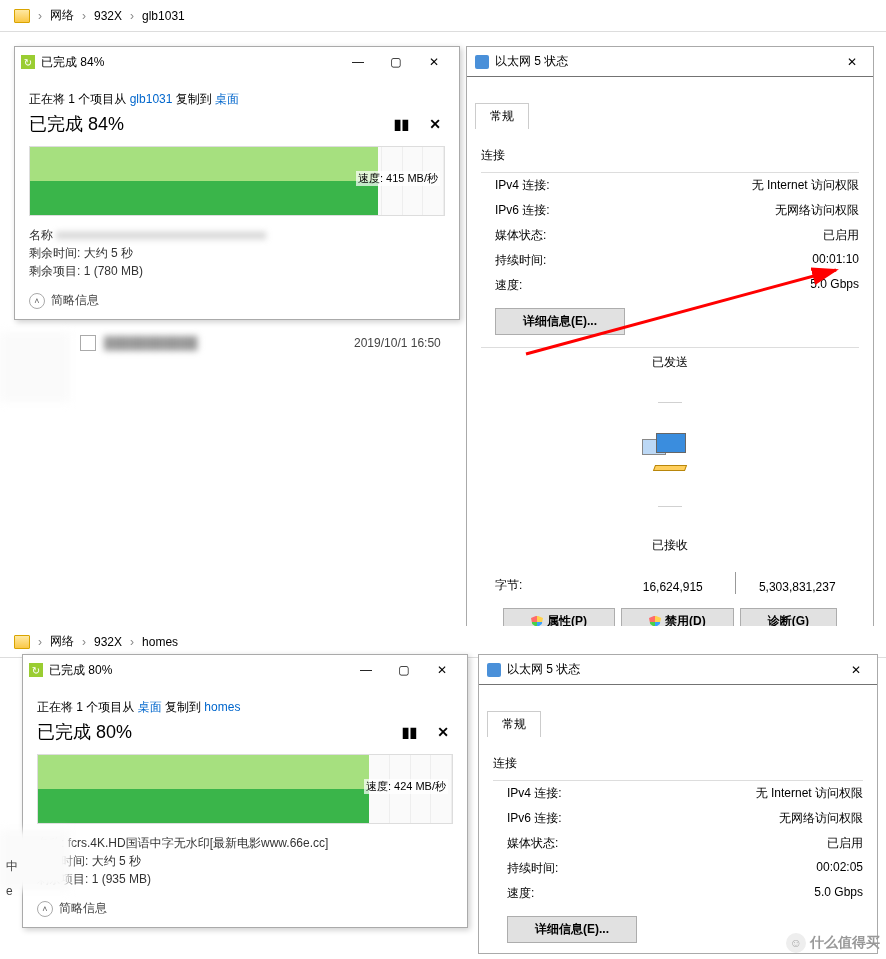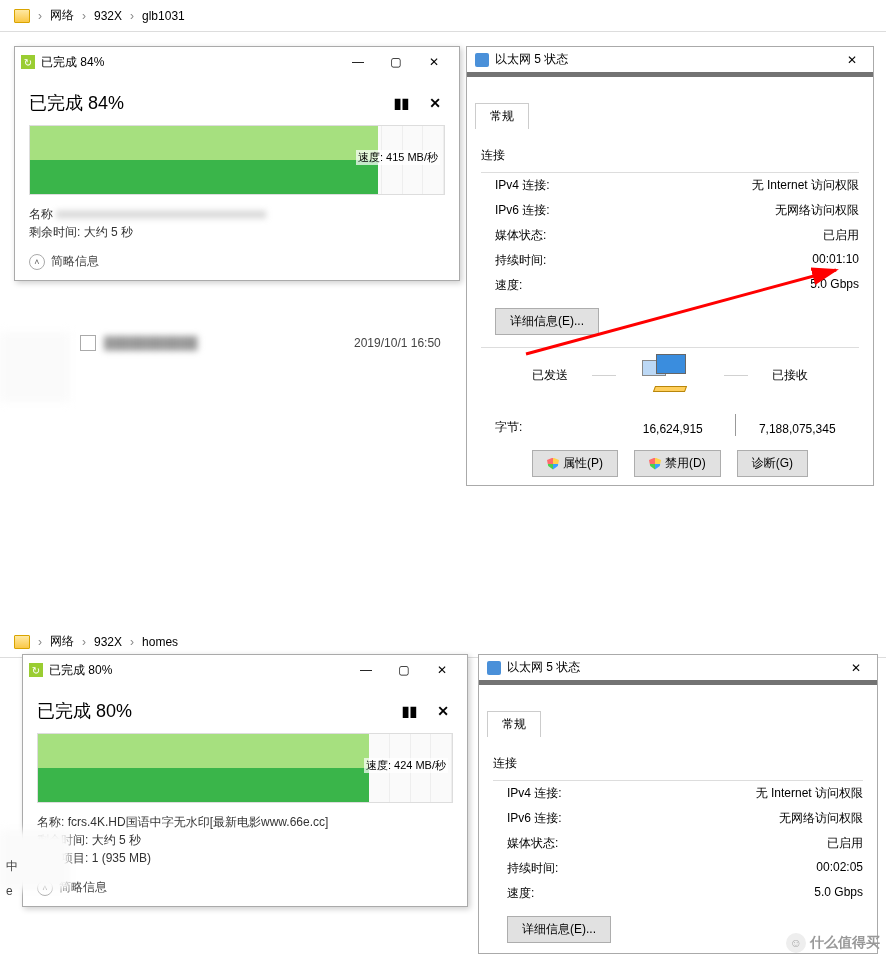--- a/index.html
+++ b/index.html
@@ -26,36 +26,36 @@
 .prog-grid div { border-right: 1px solid #eee; }
 .prog-half1 { position: absolute; left: 0; top: 0; height: 50%; background: #a6e07f; }
 .prog-half2 { position: absolute; left: 0; top: 50%; height: 50%; background: #3ab54a; }
 .prog-speed { position: absolute; right: 4px; top: 35%; font-size: 11px; background: rgba(255,255,255,0.7); padding: 0 2px; }
 .details { margin-top: 10px; line-height: 18px; font-size: 12px; color: #333; }
 .details .blur { filter: blur(3px); color: #888; }
 .collapse { margin-top: 12px; display: flex; align-items: center; gap: 6px; color: #444; cursor: pointer; }
 .chev { width: 16px; height: 16px; border: 1px solid #aaa; border-radius: 50%; display: inline-flex; align-items: center; justify-content: center; font-size: 9px; color: #666; }
 
 .status-dialog { position: absolute; background: #fff; border: 1px solid #aaa; font-size: 12px; }
-.status-title { height: 30px; display: flex; align-items: center; padding: 0 8px; background: #fff; border-bottom: 5px solid #737373; }
+.status-title { height: 30px; display: flex; align-items: center; padding: 0 8px; background: #fff; border-bottom: 1px solid #737373; }
 .status-title .sicn { width: 14px; height: 14px; display: inline-block; background: #4a90d9; border-radius: 2px; margin-right: 6px; }
 .status-title .txt { flex: 1; }
 .tabs { padding: 6px 8px 0 8px; }
 .tab { display: inline-block; padding: 4px 14px; border: 1px solid #ccc; border-bottom: none; background: #fff; font-size: 12px; margin-top: 20px; }
 .status-body { padding: 8px 14px; }
 .group { border: none; margin: 10px 0 6px 0; }
 .group-label { font-size: 12px; margin-bottom: 8px; }
 .kv { display: flex; justify-content: space-between; padding: 4px 0 4px 14px; font-size: 12px; }
-.btn { display: inline-flex; align-items: center; justify-content: center; border: 1px solid #adadad; background: #e1e1e1; padding: 4px 14px; font-size: 12px; cursor: pointer; gap: 4px; }
-.btn-row { display: flex; gap: 16px; margin-top: 14px; justify-content: center; }
+.btn { display: inline-flex; align-items: center; justify-content: center; border: 1px solid #adadad; background: #e1e1e1; padding: 4px 27px; font-size: 12px; cursor: pointer; gap: 4px; font-weight: bold; }
+.btn-row { display: flex; gap: 6px; margin-top: 14px; justify-content: center; }
 .shield { width: 12px; height: 12px; display: inline-block; background: conic-gradient(#ffd24d 0 25%, #3aa0ff 25% 50%, #4ad04a 50% 75%, #ff6b6b 75% 100%); clip-path: polygon(50% 0, 100% 20%, 90% 70%, 50% 100%, 10% 70%, 0 20%); }
 .footer-row { display: flex; justify-content: flex-end; padding: 8px 14px; border-top: 1px solid #eee; }
 
 .activity { margin-top: 12px; }
-.act-row { display: flex; align-items: center; justify-content: center; gap: 24px; margin-top: 6px; }
+.act-row { display: flex; align-items: center; justify-content: center; gap: 24px; margin-top: 6px; flex-direction: column; }
 .comp-icon { width: 60px; height: 42px; position: relative; }
 .comp-icon .mon { width: 30px; height: 20px; background: #3a8dde; border: 1px solid #666; position: absolute; top: 0; left: 16px; }
 .comp-icon .mon2 { width: 24px; height: 16px; background: #bcd8f5; border: 1px solid #888; position: absolute; top: 6px; left: 2px; }
 .comp-icon .cable { width: 32px; height: 6px; background: #ffcf5c; position: absolute; bottom: 4px; left: 14px; transform: skewX(-20deg); border: 1px solid #b8860b; }
 .sep-v { width: 1px; height: 22px; background: #999; }
 .bytes-row { display: flex; align-items: flex-end; margin: 18px 0 6px 0; font-size: 12px; }
 .bytes-row .lbl { padding-left: 14px; width: 130px; }
 .bytes-row .val { flex: 1; text-align: center; }
 
 .file-list { position: absolute; top: 332px; left: 80px; font-size: 12px; color: #444; }
@@ -90,20 +90,23 @@
   <div class="copy-title">
     <span class="icn">↻</span>
     <span class="txt">已完成 84%</span>
     <div class="winbtns">
       <span class="winbtn">—</span>
       <span class="winbtn">▢</span>
       <span class="winbtn">✕</span>
     </div>
   </div>
   <div class="copy-body">
+    <div class="src-line">
+      <span>正在将 1 个项目从 </span><a>glb1031</a><span> 复制到 </span><a>桌面</a>
+    </div>
     <div class="prog-title">
       <span>已完成 84%</span>
       <span class="pause-x">
         <span>▮▮</span>
         <span>✕</span>
       </span>
     </div>
     <div class="progress-area">
       <div class="prog-grid">
           <div></div>
@@ -127,20 +130,21 @@
           <div></div>
           <div></div>
         </div>
       <div class="prog-half1" style="width:84%;"></div>
       <div class="prog-half2" style="width:84%;"></div>
       <div class="prog-speed">速度: 415 MB/秒</div>
     </div>
     <div class="details">
       <div><span>名称</span> <span class="blur">xxxxxxxxxxxxxxxxxxxxxxxxxxxxxxxxxxx</span></div>
       <div>剩余时间: 大约 5 秒</div>
+      <div>剩余项目: 1 (780 MB)</div>
     </div>
     <div class="collapse">
       <span class="chev">˄</span>
       <span>简略信息</span>
     </div>
   </div>
 </div>
 
 <div class="blur-strip" style="top:332px; height:70px;"></div>
 <div class="file-list">
@@ -194,21 +198,21 @@
             <span class="mon"></span>
             <span class="cable"></span>
         </span>
         <span style="color:#ccc;">——</span>
         <span>已接收</span>
       </div>
       <div class="bytes-row">
         <span class="lbl">字节:</span>
         <span class="val">16,624,915</span>
         <span class="sep-v"></span>
-        <span class="val">7,188,075,345</span>
+        <span class="val">5,303,831,237</span>
       </div>
     </div>
     <div class="btn-row">
       <span class="btn">
           <span class="shield"></span>
           <span>属性(P)</span>
         </span>
       <span class="btn">
           <span class="shield"></span>
           <span>禁用(D)</span>
@@ -243,20 +247,23 @@
   <div class="copy-title">
     <span class="icn">↻</span>
     <span class="txt">已完成 80%</span>
     <div class="winbtns">
       <span class="winbtn">—</span>
       <span class="winbtn">▢</span>
       <span class="winbtn">✕</span>
     </div>
   </div>
   <div class="copy-body">
+    <div class="src-line">
+      <span>正在将 1 个项目从 </span><a>桌面</a><span> 复制到 </span><a>homes</a>
+    </div>
     <div class="prog-title">
       <span>已完成 80%</span>
       <span class="pause-x">
         <span>▮▮</span>
         <span>✕</span>
       </span>
     </div>
     <div class="progress-area">
       <div class="prog-grid">
           <div></div>

